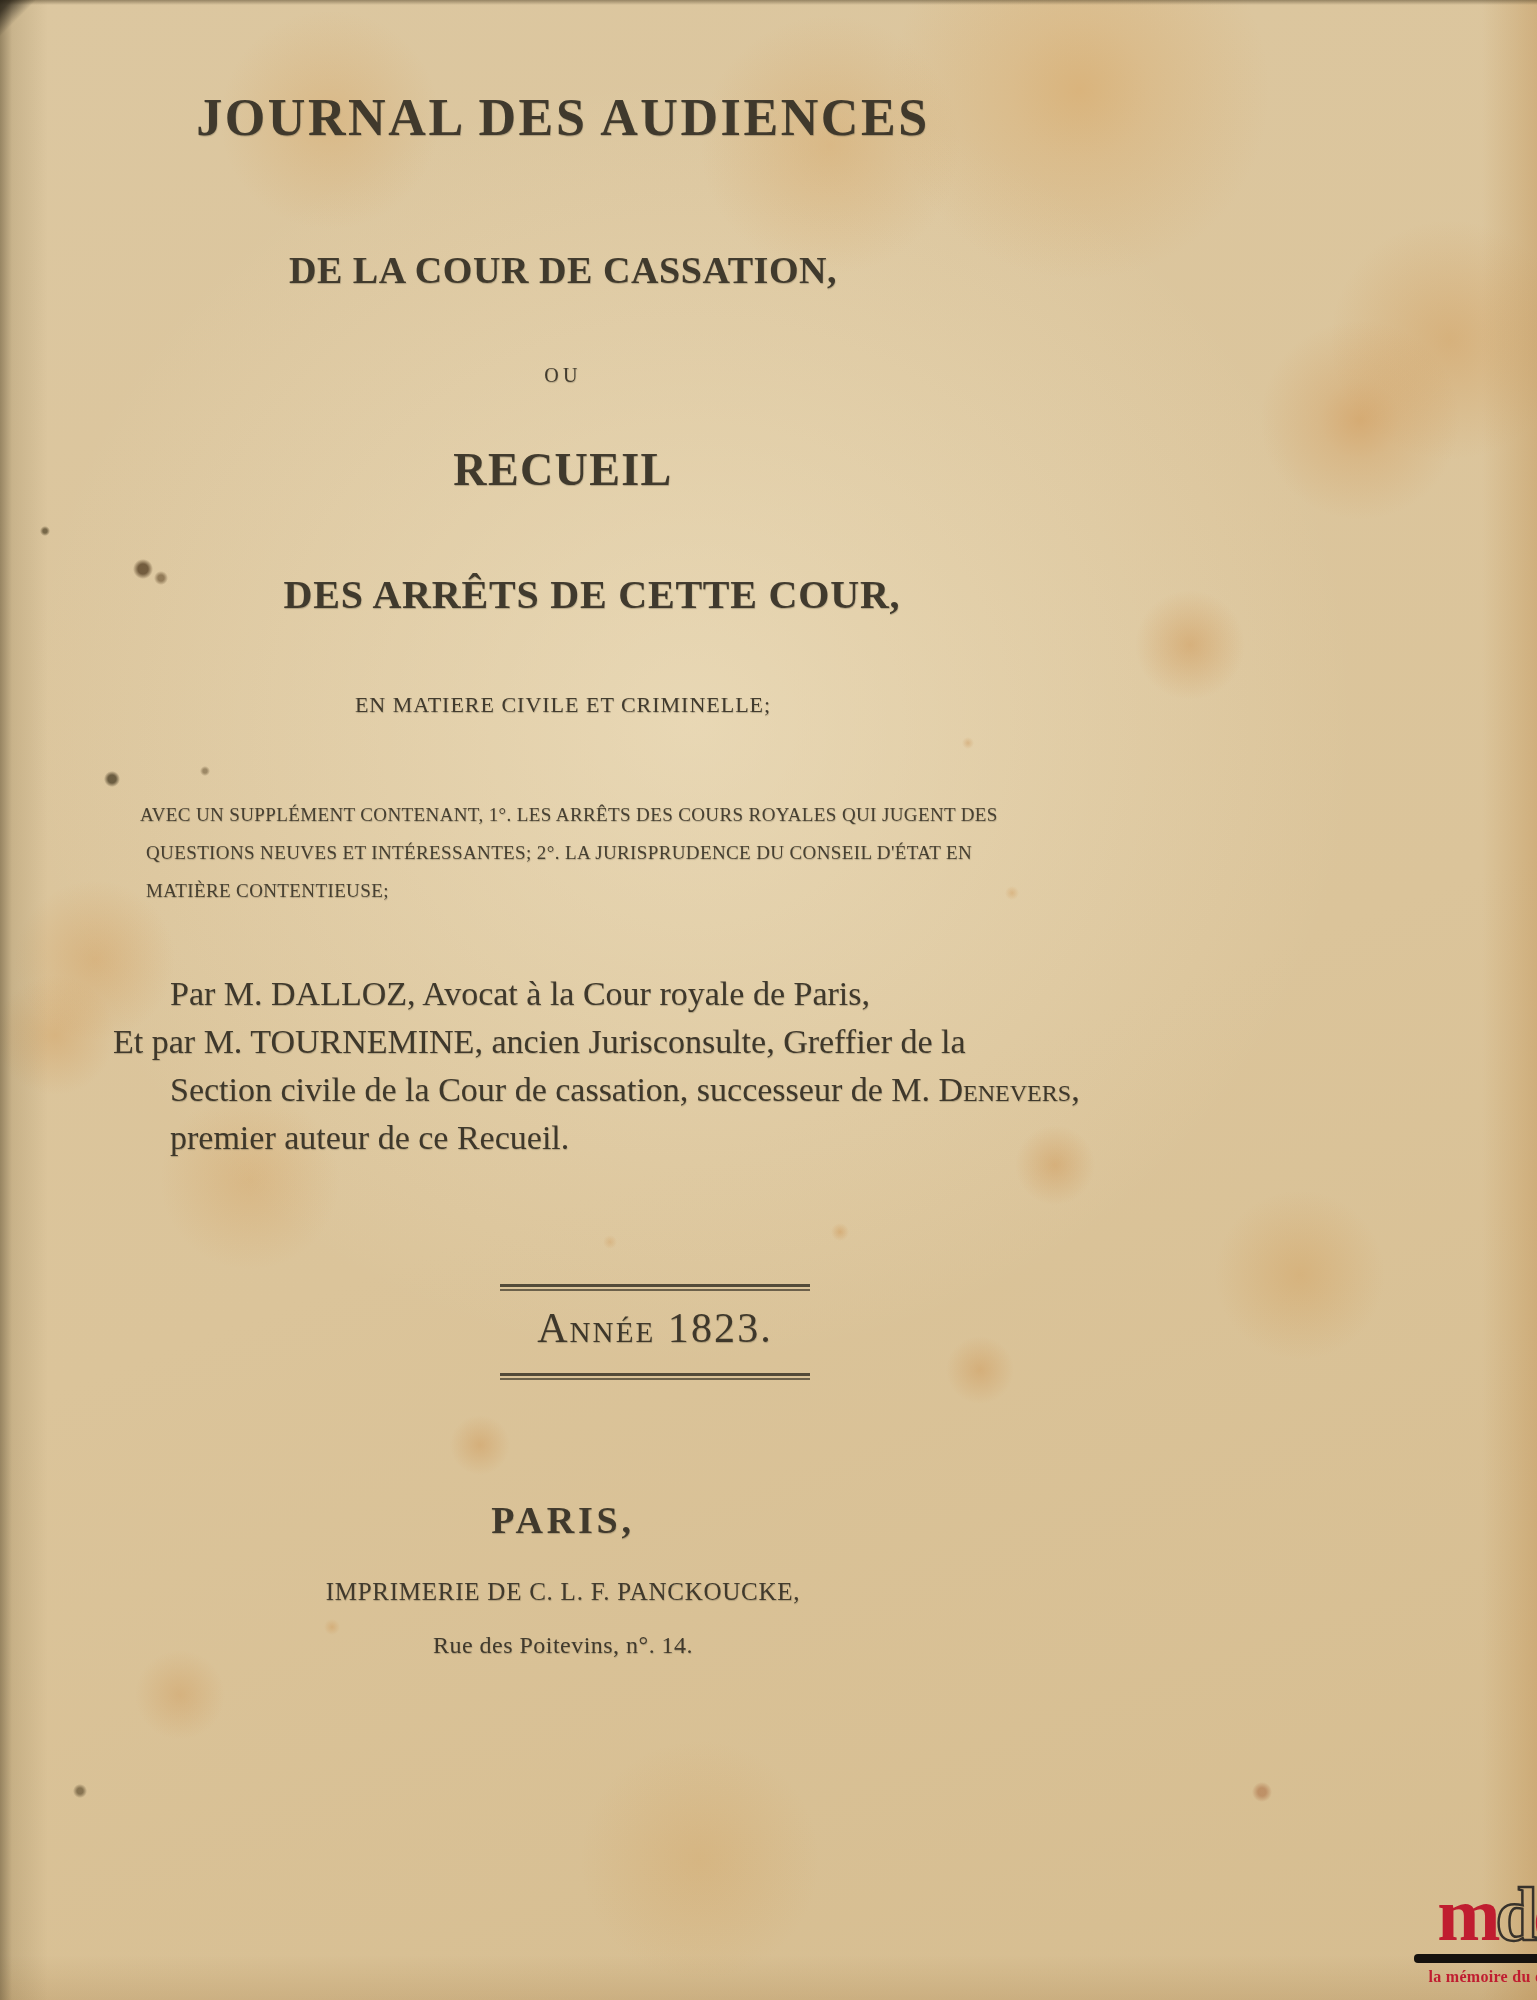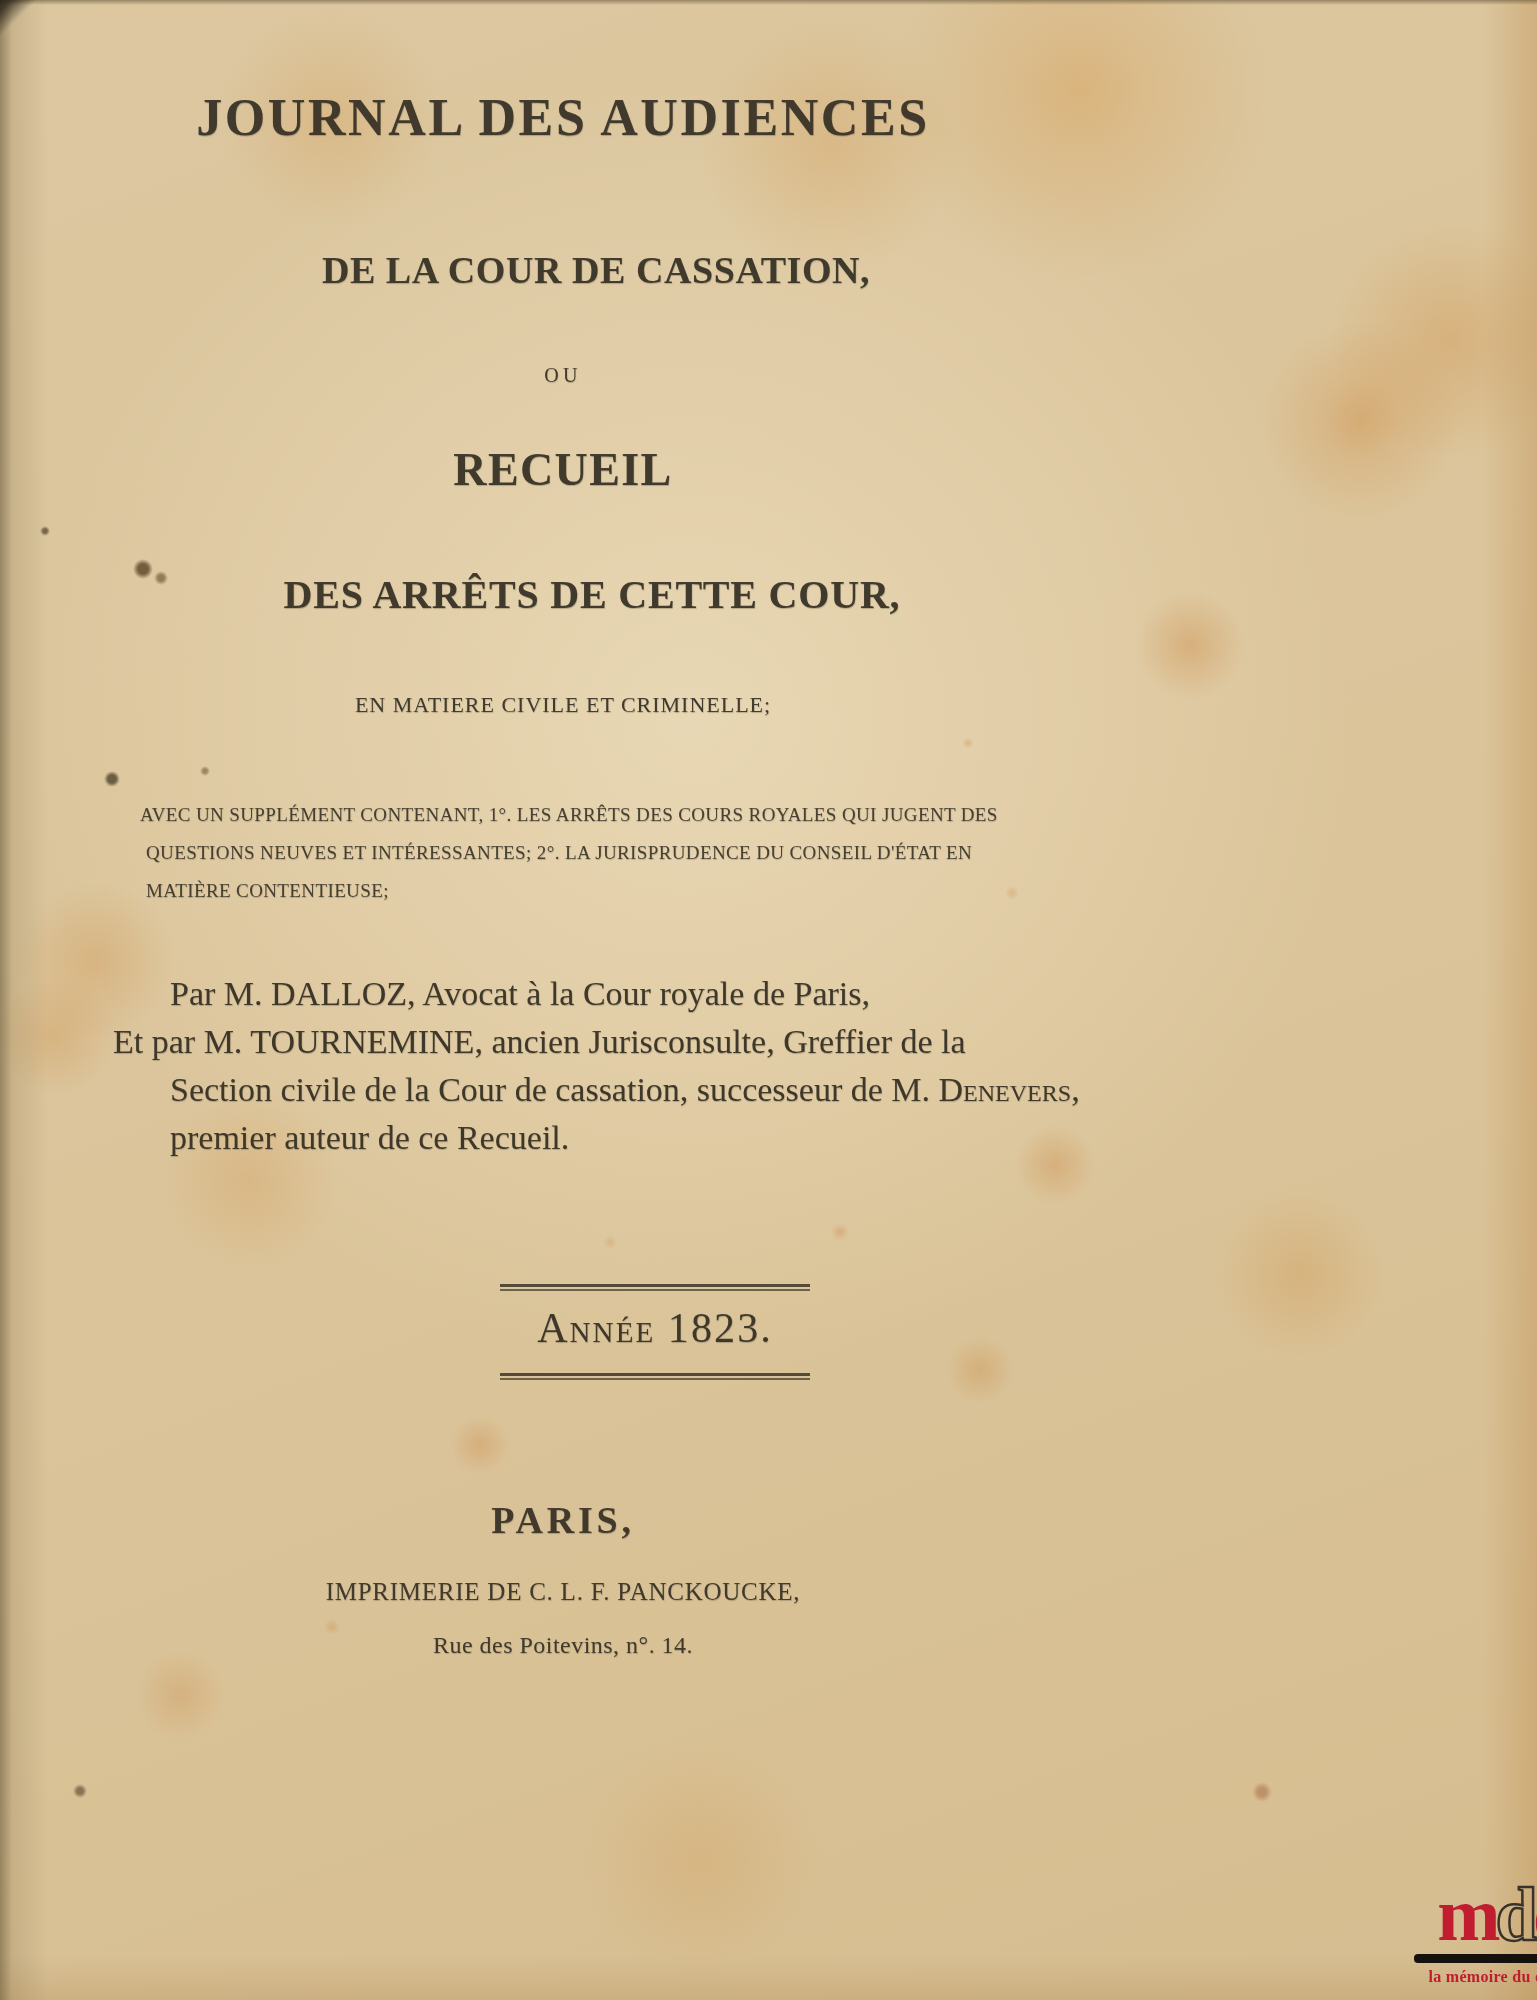--- a/index.html
+++ b/index.html
@@ -45,21 +45,21 @@
       radial-gradient(circle at 610px 1242px, rgba(200,130,55,.25) 0px, rgba(200,130,55,0) 7px),
       radial-gradient(circle at 332px 1627px, rgba(200,130,55,.3) 0px, rgba(200,130,55,0) 8px),
       radial-gradient(circle at 968px 743px, rgba(190,120,50,.3) 0px, rgba(190,120,50,0) 6px),
       
       radial-gradient(ellipse 62% 46% at 45% 36%, rgba(248,238,210,.45) 0%, rgba(248,238,210,0) 70%),
       linear-gradient(160deg, #dcc7a0 0%, #dbc49a 55%, #d6bd90 100%);
   }
   .col{position:absolute;left:0;width:1126px;text-align:center;color:rgba(54,49,38,.92);}
   .ink{text-shadow:0.5px 0.6px 0.9px rgba(92,82,60,.35);}
   .t1{top:88px;font-size:52px;font-weight:700;letter-spacing:.05em;}
-  .t2{top:248px;font-size:38px;font-weight:700;letter-spacing:.015em;padding-left:33px;}
+  .t2{top:248px;font-size:38px;font-weight:700;letter-spacing:.015em;}
   .ou{top:364px;font-size:20px;font-weight:400;letter-spacing:.22em;}
   .t3{top:443px;font-size:46px;font-weight:700;letter-spacing:.03em;}
   .t4{top:571px;font-size:40px;font-weight:700;letter-spacing:.02em;padding-left:29px;}
   .t5{top:692px;font-size:22px;font-weight:400;letter-spacing:.045em;}
   .supp{position:absolute;left:140px;top:796px;width:980px;font-size:19px;line-height:38px;
         letter-spacing:.02em;text-align:left;color:rgba(58,52,40,.9);white-space:nowrap;}
   .supp .cont{margin-left:6px;}
   .authors{position:absolute;left:113px;top:970px;width:1000px;font-size:34px;line-height:48px;
         text-align:left;color:rgba(52,47,36,.92);white-space:nowrap;}
   .authors .ind{padding-left:57px;}

